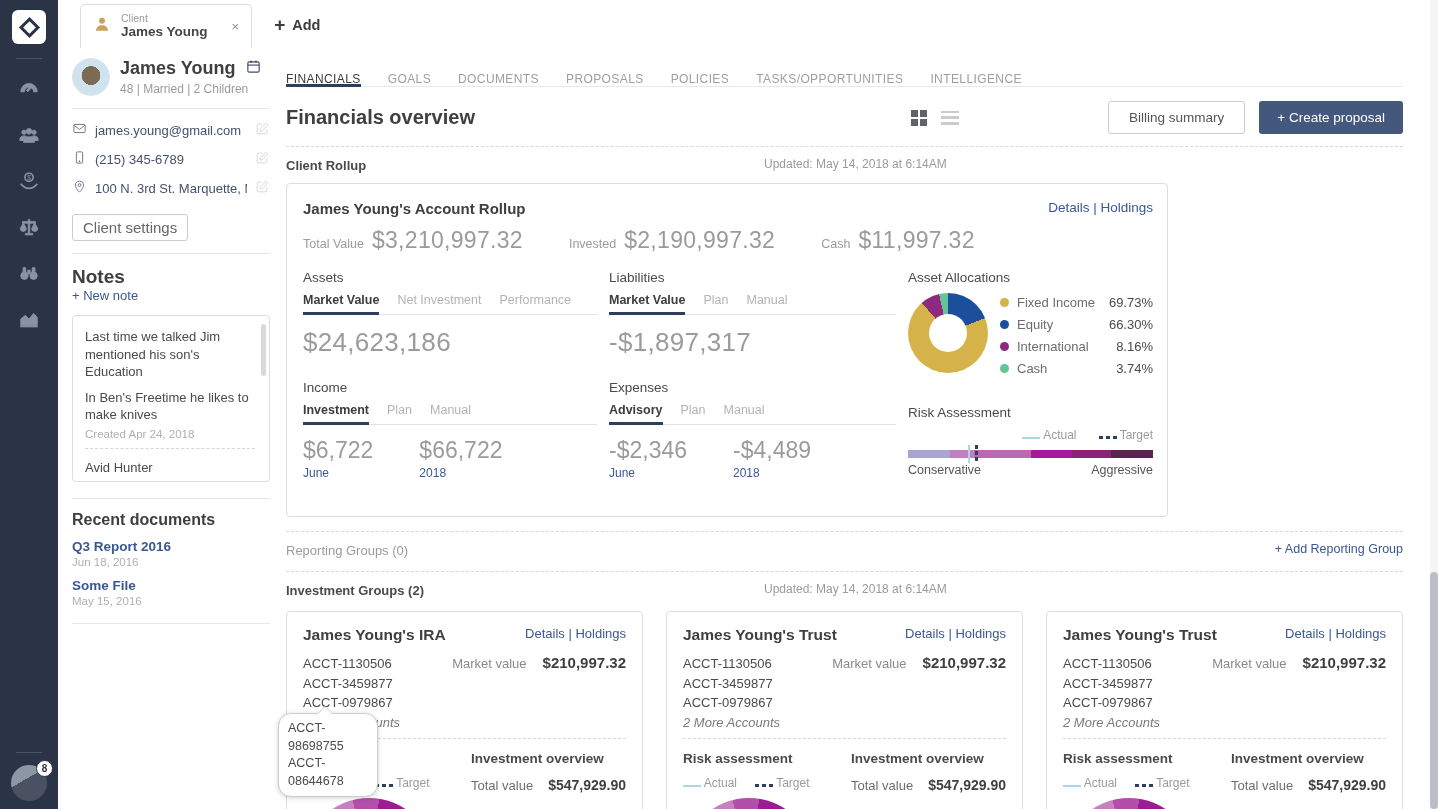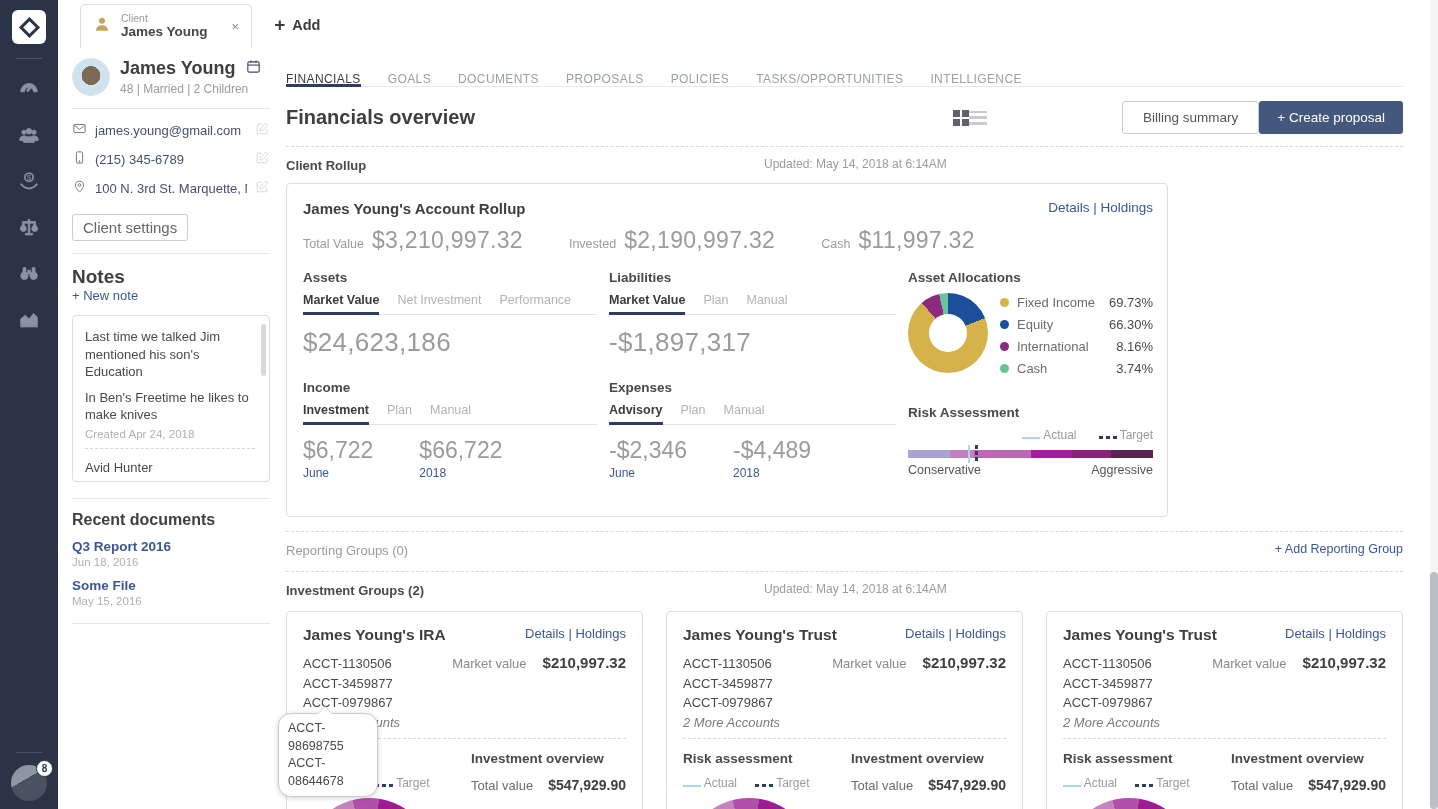--- a/index.html
+++ b/index.html
@@ -67,21 +67,21 @@
 
   
   .main { flex:1; padding:0 35px 0 6px; min-width:0; }
   .nav { display:flex; gap:27px; margin-top:24px; border-bottom:1px solid #e9e9e9; }
   .nav-item { font-size:12px; letter-spacing:0.4px; color:#9aa0a6; position:relative; cursor:pointer; white-space:nowrap; }
   .nav-item.active { color:#3c3c3c; }
   .nav-item.active::after { content:''; position:absolute; left:0; right:0; bottom:-1px; height:3px; background:#2d3e5f; }
 
   .page-head { display:flex; align-items:center; margin-top:14px; }
   .page-title { font-size:20px; font-weight:bold; color:#3f3f3f; }
-  .head-right { margin-left:auto; display:flex; align-items:center; }
+  .head-right { margin-left:auto; display:flex; align-items:center; gap:14px; }
   .view-ic { cursor:pointer; display:flex; }
   .grid-ic { width:16px; height:16px; display:grid; grid-template-columns:7px 7px; grid-template-rows:7px 7px; gap:2px; }
   .grid-ic i { background:#5f6368; }
   .list-ic { width:18px; height:14px; display:flex; flex-direction:column; justify-content:space-between; }
   .list-ic i { height:2.6px; background:#cbcbcb; display:block; }
   .btn-outline { border:1px solid #ccc; border-radius:3px; background:#fff; color:#555; font-size:13.5px; padding:8px 20px; cursor:pointer; margin-left:135px; }
   .btn-navy { border:none; border-radius:3px; background:#44587d; color:#fff; font-size:13.5px; padding:9px 18px; cursor:pointer; }
 
   .hr-dash { border-top:1px dashed #d8d8d8; }
   .m12 { margin-top:12px; } .m14 { margin-top:14px; }
@@ -97,21 +97,21 @@
   .rollup-head { display:flex; }
   .rollup-title { font-size:15px; font-weight:bold; color:#3f3f3f; }
   .rollup-head .link { margin-left:auto; font-size:13.5px; }
   .rollup-totals { display:flex; gap:46px; margin-top:10px; align-items:baseline; }
   .tot { display:flex; align-items:baseline; gap:8px; }
   .tot .k { font-size:12.5px; color:#9b9b9b; }
   .tot .v { font-size:23px; font-weight:300; color:#9b9b9b; letter-spacing:0.3px; }
   .rollup-grid { display:grid; grid-template-columns:294px 287px 1fr; column-gap:12px; margin-top:16px; }
 
   .mblock { margin-bottom:22px; }
-  .mtitle { font-size:13.5px; font-weight:bold; color:#4a4a4a; margin-bottom:8px; }
+  .mtitle { font-size:13.5px; font-weight:normal; color:#4a4a4a; margin-bottom:8px; }
   .mtabs { display:flex; gap:18px; border-bottom:1px solid #e2e2e2; position:relative; }
   .mtab { font-size:12.5px; color:#b3b3b3; padding-bottom:7px; position:relative; cursor:pointer; white-space:nowrap; }
   .mtab.active { color:#3c3c3c; font-weight:bold; }
   .mtab.active::after { content:''; position:absolute; left:0; right:0; bottom:-1px; height:3px; background:#2d3e5f; }
   .big { font-size:26px; font-weight:300; color:#9b9b9b; margin-top:12px; letter-spacing:0.3px; }
   .pv-row { display:flex; gap:46px; margin-top:12px; }
   .pv .v { font-size:23px; font-weight:300; color:#9b9b9b; }
   .pv .k { font-size:12px; color:#3a5794; margin-top:2px; }
 
   .alloc { display:flex; gap:12px; align-items:flex-start; margin-top:2px; }

